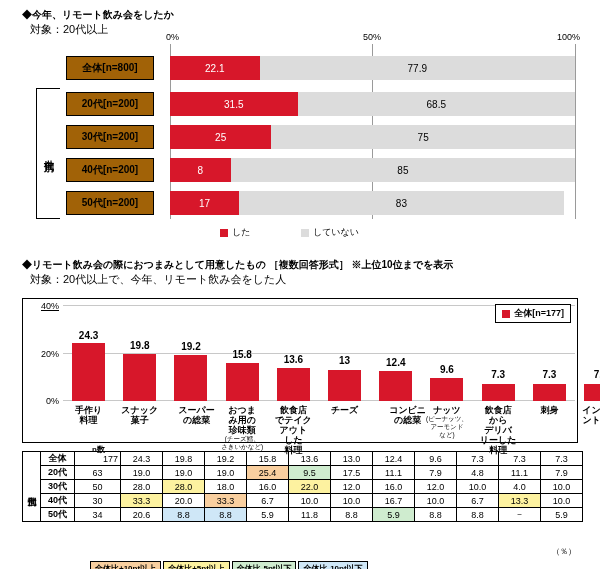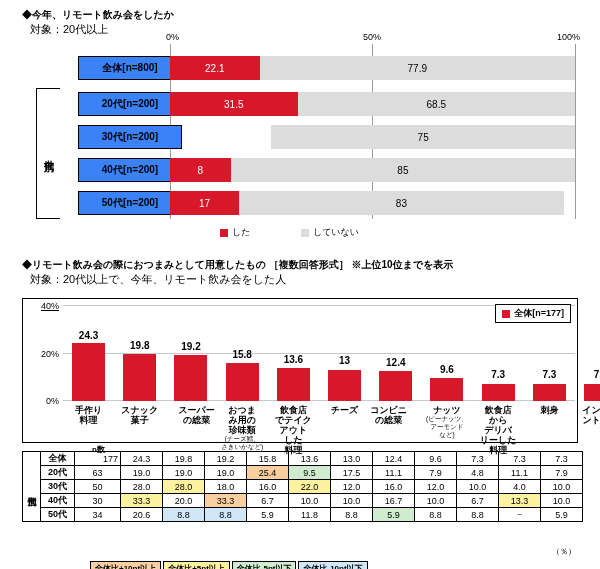--- a/index.html
+++ b/index.html
@@ -29,23 +29,23 @@
 
   
   #plot1 { position:absolute; left:170px; top:44px; width:405px; height:175px; }
   .brow { position:absolute; left:0; width:405px; height:24px; }
   .bseg { position:absolute; top:0; height:24px; color:#fff; font-size:10px;
           display:flex; align-items:center; justify-content:center; }
   .bseg.grey { background:#dcdcdc; color:#000; }
   .bseg.red { background:#d7172a; color:#fff; }
 
   
-  .rlab { position:absolute; width:104px; height:24px; border:1px solid #000;
+  .rlab { position:absolute; width:88px; height:24px; border:1px solid #000;
           font-size:10px; font-weight:bold; display:flex; align-items:center;
-          justify-content:center; background:#3b82f6; left:78px; }
+          justify-content:center; background:#a16207; left:66px; }
 
   
   #gen-bracket { position:absolute; left:36px; top:88px; width:24px; height:131px;
                  border:1px solid #000; border-right:none; display:flex;
                  align-items:center; justify-content:center; }
   #gen-bracket span { font-size:10px; font-weight:bold; writing-mode:vertical-rl;
                       letter-spacing:1px; }
 
   
   #legend1 { position:absolute; left:220px; top:226px; font-size:9px; }
@@ -129,20 +129,21 @@
   <div id="plot1">
     <div class="brow" style="top:12px;">
       <div class="bseg red" style="left:0; width:89.5px;">22.1</div>
       <div class="bseg grey" style="left:89.5px; width:315.5px;">77.9</div>
     </div>
     <div class="brow" style="top:48px;">
       <div class="bseg red" style="left:0; width:127.6px;">31.5</div>
       <div class="bseg grey" style="left:127.6px; width:277.4px;">68.5</div>
     </div>
     <div class="brow" style="top:81px;">
+      <div class="bseg red" style="left:0; width:101.3px;">25</div>
       <div class="bseg grey" style="left:101.3px; width:303.7px;">75</div>
     </div>
     <div class="brow" style="top:114px;">
       <div class="bseg red" style="left:0; width:60.8px;">8</div>
       <div class="bseg grey" style="left:60.8px; width:344.2px;">85</div>
     </div>
     <div class="brow" style="top:147px;">
       <div class="bseg red" style="left:0; width:68.9px;">17</div>
       <div class="bseg grey" style="left:68.9px; width:325px;">83</div>
     </div>
@@ -222,21 +223,21 @@
       </div>
     </div>
 
     <div id="cats2">
       <div class="cat2" style="left:0px;">手作り<br>料理</div>
       <div class="cat2" style="left:51.2px;">スナック<br>菓子</div>
       <div class="cat2" style="left:108px;">スーパー<br>の総菜</div>
       <div class="cat2" style="left:153.6px;">おつま<br>み用の<br>珍味類<span class="small">(チーズ鱈、<br>さきいかなど)</span></div>
       <div class="cat2" style="left:204.8px;">飲食店<br>でテイク<br>アウト<br>した<br>料理</div>
       <div class="cat2" style="left:256px;">チーズ</div>
-      <div class="cat2" style="left:300px;">コンビニ<br>の総菜</div>
+      <div class="cat2" style="left:319px;">コンビニ<br>の総菜</div>
       <div class="cat2" style="left:358.4px;">ナッツ<span class="small">(ピーナッツ、<br>アーモンド<br>など)</span></div>
       <div class="cat2" style="left:409.6px;">飲食店<br>から<br>デリバ<br>リーした<br>料理</div>
       <div class="cat2" style="left:460.8px;">刺身</div>
       <div class="cat2" style="left:512px;">インスタ<br>ント食品</div>
     </div>
 
     <div id="legend2">
       <span class="lgsq r"></span>
       <span>全体[n=177]</span>
     </div>

